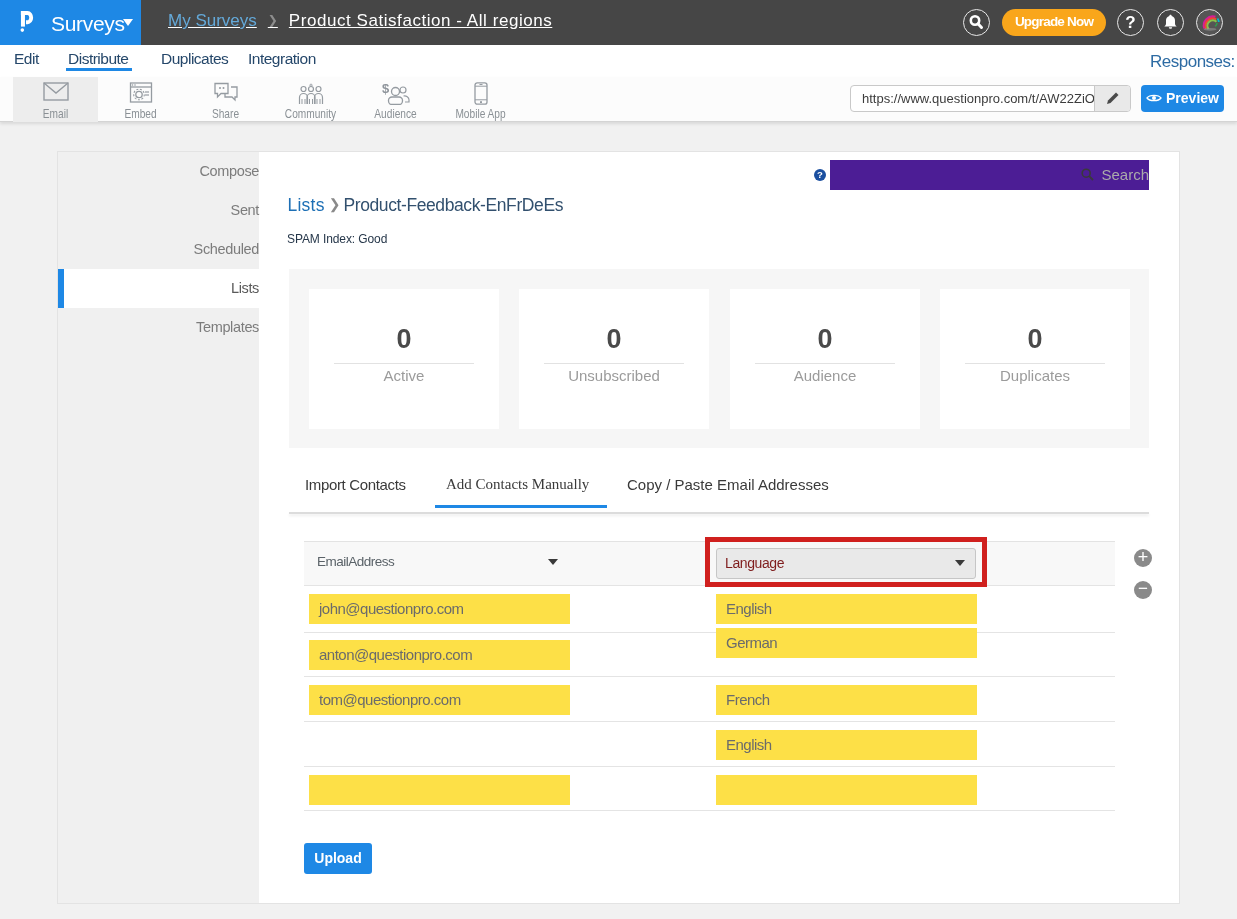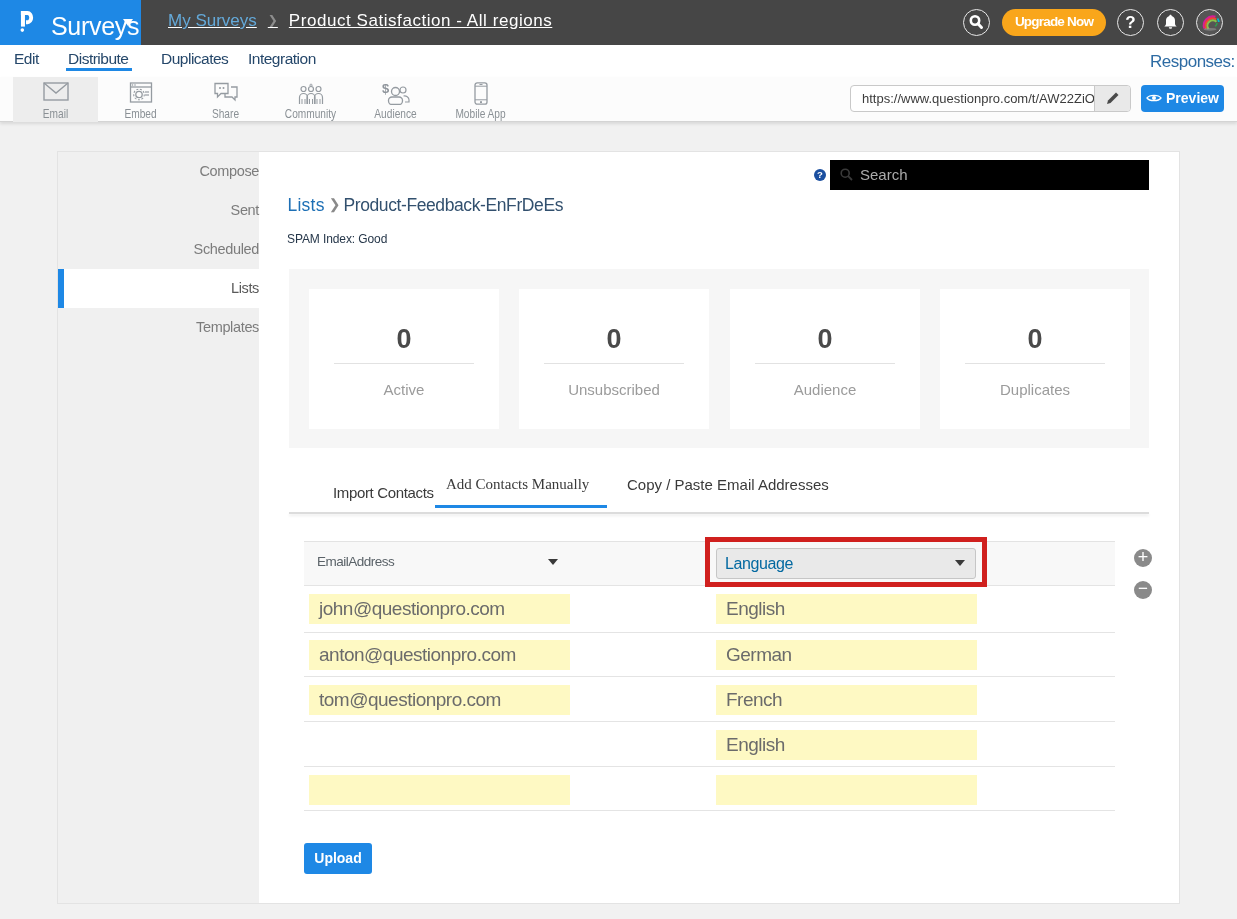--- a/index.html
+++ b/index.html
@@ -2,21 +2,21 @@
 <html><head>
 <meta charset="utf-8">
 <style>
 * { margin:0; padding:0; box-sizing:border-box; }
 html,body { width:1237px; height:919px; }
 body { font-family:"Liberation Sans", sans-serif; background:#f1f1f1; position:relative; overflow:hidden; }
 
 
 #topnav { position:absolute; left:0; top:0; width:1237px; height:45px; background:#464646; }
 #logo { position:absolute; left:0; top:0; width:141px; height:45px; background:#1e88e5; }
-#surveys-txt { position:absolute; left:51px; top:12px; color:#fff; font-size:25px; letter-spacing:-0.3px; }
+#surveys-txt { position:absolute; left:51px; top:12px; color:#fff; font-size:21px; letter-spacing:-0.3px; }
 #caret { position:absolute; left:123px; top:19px; width:0; height:0; border-left:5.5px solid transparent; border-right:5.5px solid transparent; border-top:7px solid #fff; }
 #crumb { position:absolute; left:168px; top:11px; font-size:17px; color:#fff;text-decoration:underline; }
 #crumb .mysurv { color:#64a9d9; }
 #crumb .chev { color:#8d8d8d; font-size:12px; padding:0 11px; position:relative; top:-2px; }
 .navcircle { position:absolute; top:9px; width:27px; height:27px; border-radius:50%; border:1.4px solid #e8e8e8; }
 #upgrade { position:absolute; left:1002px; top:9px; width:104px; height:27px; background:#f9a61b; border-radius:14px; color:#fff; font-size:13.5px; font-weight:bold; letter-spacing:-0.8px; text-align:center; line-height:26px; }
 
 
 #subnav { position:absolute; left:0; top:45px; width:1237px; height:46px; background:#fff; border-bottom:1px solid #3b82f6; }
 .snitem { position:absolute; top:5px; font-size:15.5px; letter-spacing:-0.5px; color:#25476a; }
@@ -34,44 +34,44 @@
 #preview { position:absolute; left:1141px; top:8px; width:83px; height:27px; background:#1e88e5; border-radius:4px; color:#fff; font-size:14px; font-weight:bold; text-align:center; line-height:27px; }
 
 
 #card { position:absolute; left:57px; top:151px; width:1123px; height:753px; background:#fff; border:1px solid #e3e3e3; }
 #sidebar { position:absolute; left:0; top:0; width:201px; height:751px; background:#f0f0f0; }
 .sbitem { height:39px; line-height:39px; padding-left:16px; font-size:14.5px; letter-spacing:-0.35px; color:#7c7c7c;text-align:right; }
 .sbitem.active { background:#fff; color:#5a5a5a; border-left:6px solid #1e88e5; padding-left:10px; }
 
 
 #help { position:absolute; left:756px; top:17px; width:12px; height:12px; border-radius:50%; background:#1b4fa0; color:#fff; font-size:9.5px; font-weight:bold; text-align:center; line-height:12px; }
-#searchbox { position:absolute; left:772px; top:8px; width:319px; height:30px; background:#000000; color:#ababab; font-size:15px; line-height:30px; }
+#searchbox { position:absolute; left:772px; top:8px; width:319px; height:30px; background:#4c1d95; color:#ababab; font-size:15px; line-height:30px;text-align:right; }
 #searchbox .mag { margin:0 7px 0 10px; }
 #bread { position:absolute; left:229.5px; top:43px; font-size:17.5px; letter-spacing:0.25px; color:#32506e; }
 #bread a { color:#1d6fb5; text-decoration:none; }
 #bread .chev { color:#8a8a8a; font-size:14px; padding:0 3px 0 4px; position:relative; top:-2px; letter-spacing:0; }
 #spam { position:absolute; left:229px; top:80px; font-size:12px; letter-spacing:-0.1px; color:#26374a; }
 
 #statspanel { position:absolute; left:231px; top:117px; width:860px; height:179px; background:#f6f6f6; }
 .statcard { position:absolute; top:20px; width:190px; height:140px; background:#fff; text-align:center; }
 .statcard .num { margin-top:35px; font-size:27px; font-weight:bold; color:#4a4a4a; }
 .statcard .div { width:140px; height:1px; background:#e2e2e2; margin:8px auto 0; }
-.statcard .lab { margin-top:17px; font-size:15px; color:#9b9b9b; }
+.statcard .lab { margin-top:3px; font-size:15px; color:#9b9b9b; }
 .tab { position:absolute; top:0; font-size:15px; color:#3a3a3a; }
 #tabline { position:absolute; left:231px; top:360px; width:860px; height:1.5px; background:#dcdcdc; box-shadow:0 2px 3px rgba(0,0,0,0.08); }
 #tabul { position:absolute; left:377px; top:352.5px; width:172px; height:3px; background:#1e88e5; }
 
 
 #thead { position:absolute; left:246px; top:389px; width:811px; height:44px; background:#f8f8f8; border-top:1px solid #e3e3e3; }
 #sel1txt { position:absolute; left:259px; top:402px; font-size:13.5px; letter-spacing:-0.5px; color:#5a6268; }
 .selarrow { position:absolute; width:0; height:0; border-left:5px solid transparent; border-right:5px solid transparent; border-top:6px solid #3a3a3a; }
 #redbox { position:absolute; left:647px; top:385px; width:282px; height:50px; border:5px solid #d0201e; z-index:3; background:#f8f8f8; }
-#langsel { position:absolute; z-index:4; left:658px; top:396px; width:260px; height:31px; background:#e9e9e9; border:1px solid #c6c6c6; border-radius:3px; font-size:16px; letter-spacing:-0.4px; color:#0369a1; line-height:29px; padding-left:8px; }
+#langsel { position:absolute; z-index:4; left:658px; top:396px; width:260px; height:31px; background:#e9e9e9; border:1px solid #c6c6c6; border-radius:3px; font-size:14px; letter-spacing:-0.4px; color:#7f1d1d; line-height:29px; padding-left:8px; }
 .rowline { position:absolute; left:246px; width:811px; height:1px; background:#e4e4e4; }
-.cellinput { position:absolute; width:261px; height:30px; background:#fef9c3; font-size:19px; letter-spacing:-0.5px; color:#6b6b6b; line-height:30px; padding-left:10px; }
+.cellinput { position:absolute; width:261px; height:30px; background:#fde047; font-size:15px; letter-spacing:-0.5px; color:#6b6b6b; line-height:30px; padding-left:10px; }
 .col1 { left:251px; }
 .col2 { left:658px; }
 .circbtn { position:absolute; left:1076px; width:18px; height:18px; border-radius:50%; background:#8a8a8a; color:#fff; text-align:center; }
 #upload { position:absolute; left:246px; top:691px; width:68px; height:31px; background:#1e88e5; border-radius:3px; color:#fff; font-size:14px; font-weight:bold; text-align:center; line-height:31px; }
 </style>
 </head>
 <body>
 
 <div id="topnav">
   <div id="logo">
@@ -235,39 +235,39 @@
         <div class="div"></div>
         <div class="lab">Audience</div>
       </div>
     <div class="statcard" style="left:651px;">
         <div class="num">0</div>
         <div class="div"></div>
         <div class="lab">Duplicates</div>
       </div>
   </div>
 
-  <div class="tab" style="left:247px; top:332px; letter-spacing:-0.35px;margin-left:28px;">Import Contacts</div>
+  <div class="tab" style="left:247px; top:324px; letter-spacing:-0.35px;">Import Contacts</div>
   <div class="tab" style="left:388px; top:324px;font-family:Liberation Serif, serif;">Add Contacts Manually</div>
   <div class="tab" style="left:569px; top:324px;">Copy / Paste Email Addresses</div>
   <div id="tabul"></div>
   <div id="tabline"></div>
 
   <div id="thead"></div>
   <div id="sel1txt">EmailAddress</div>
   <div class="selarrow" style="left:490px; top:407px;"></div>
   <div id="redbox"></div>
   <div id="langsel">Language</div>
   <div class="selarrow" style="left:897px; top:408px; z-index:5;"></div>
 
   <div class="rowline" style="top:433px;"></div>
   <div class="cellinput col1" style="top:442px;">john@questionpro.com</div>
   <div class="cellinput col2" style="top:442px;">English</div>
   <div class="rowline" style="top:480px;"></div>
   <div class="cellinput col1" style="top:488px;">anton@questionpro.com</div>
-  <div class="cellinput col2" style="top:488px;">German</div>
+  <div class="cellinput col2" style="top:476px;">German</div>
   <div class="rowline" style="top:524px;"></div>
   <div class="cellinput col1" style="top:533px;">tom@questionpro.com</div>
   <div class="cellinput col2" style="top:533px;">French</div>
   <div class="rowline" style="top:569px;"></div>
   <div class="cellinput col2" style="top:578px;">English</div>
   <div class="rowline" style="top:614px;"></div>
   <div class="cellinput col1" style="top:623px;"></div>
   <div class="cellinput col2" style="top:623px;"></div>
   <div class="rowline" style="top:658px;"></div>
 

